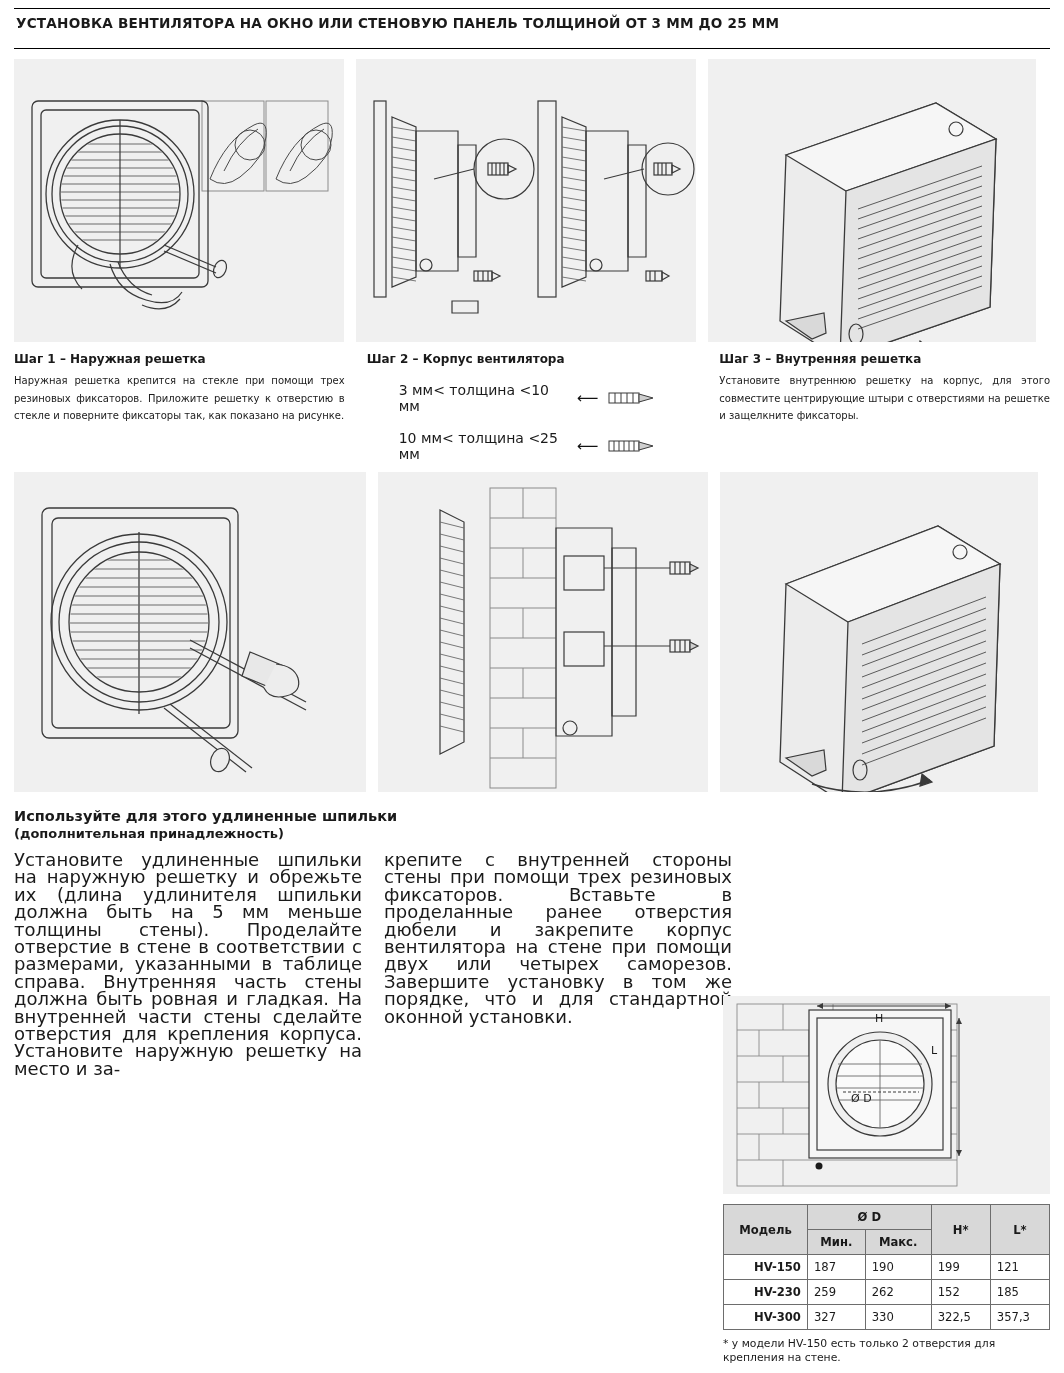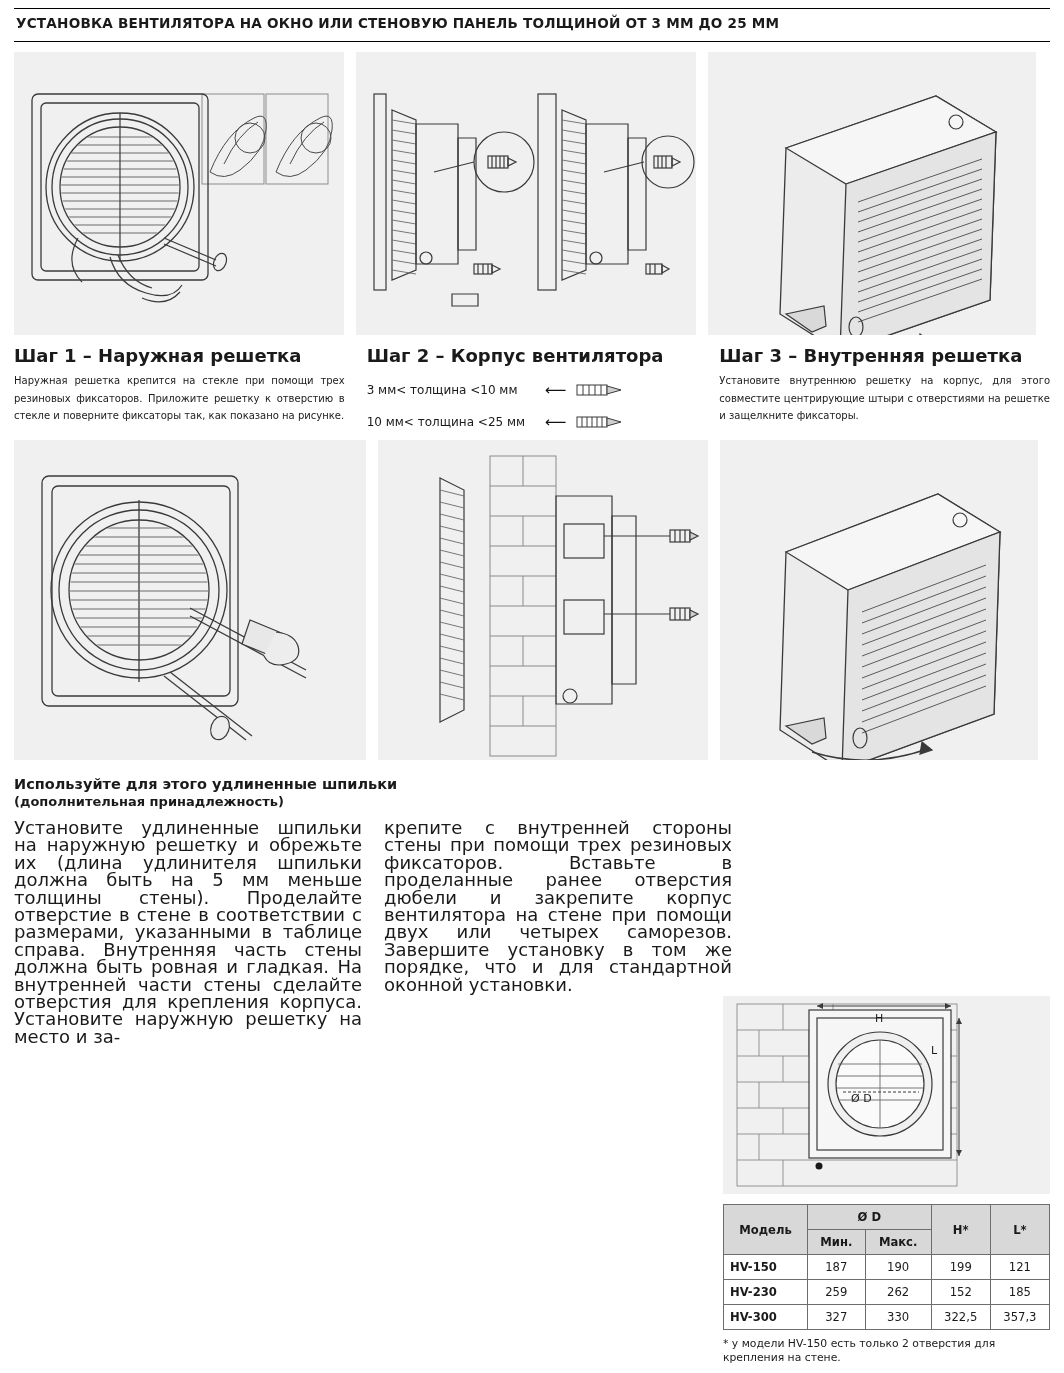--- a/index.html
+++ b/index.html
@@ -9,21 +9,21 @@
     color:#1a1a1a;
     -webkit-font-smoothing:antialiased;
   }
   .page{position:relative;width:1064px;min-height:1373px;padding:0;box-sizing:border-box;}
 
   
   .section-head{
     margin:0 14px;
     border-top:1.6px solid #000;
     border-bottom:1.6px solid #000;
-    padding:6px 0 10px 2px;
+    padding:6px 0 17px 2px;
     font-size:13.6px;font-weight:bold;letter-spacing:.2px;
     text-transform:uppercase;
   }
   .sec1{margin-top:8px;}
   .sec2{margin-top:14px;}
 
   
   .img-row{display:flex;gap:12px;margin:10px 14px 0 14px;}
   .fig{background:#f0f0f0;position:relative;overflow:hidden;}
   .fig.a{width:330px;height:283px;}
@@ -31,41 +31,41 @@
   .fig.c{width:328px;height:283px;}
   .fig2.a{width:352px;height:320px;}
   .fig2.b{width:330px;height:320px;}
   .fig2.c{width:318px;height:320px;}
 
   
   .lead{margin:16px 14px 2px 14px;font-size:14.5px;font-weight:bold;}
   .lead.sub{font-size:13px;margin-top:2px;}
   .cols{display:flex;gap:22px;margin:10px 14px 0 14px;}
   .col{width:342px;}
-  .col h4{margin:0 0 6px 0;font-size:18px;font-weight:bold;}
+  .col h4{margin:0 0 6px 0;font-size:12px;font-weight:bold;}
   .col p{margin:0;font-size:10px;line-height:17.5px;text-align:justify;}
 
   
   .thick{display:flex;align-items:center;gap:10px;margin-top:16px;}
-  .thick .lab{font-size:12px;width:168px;}
+  .thick .lab{font-size:14px;width:168px;margin-left:32px;}
   .arrow{font-size:15px;line-height:1;color:#111;}
   .screw{display:inline-block;}
 
   
   .lowcols{display:flex;gap:22px;margin:10px 14px 0 14px;}
   .lowcol{width:348px;font-size:18px;line-height:17.4px;text-align:justify;}
   .lowcol p{margin:0 0 0 0;}
 
   
   .tablewrap{position:absolute;left:723px;top:1196px;width:327px;}
   table.spec{border-collapse:collapse;width:327px;font-size:11.6px;}
   table.spec th,table.spec td{border:1px solid #6d6d6d;padding:5px 6px;}
   table.spec thead th{background:#d8d8d8;font-weight:bold;text-align:center;}
-  table.spec td{text-align:center;background:#fff;}
-  table.spec td.model{text-align:left;font-weight:bold;}
+  table.spec td{text-align:left;background:#fff;}
+  table.spec td.model{text-align:right;font-weight:bold;}
   .tnote{font-size:10.8px;line-height:14px;margin-top:7px;}
 
   .dimfig{position:absolute;left:723px;top:988px;width:327px;height:198px;background:#f0f0f0;}
 
   
   svg{display:block;}
 </style>
 </head>
 <body>
 

